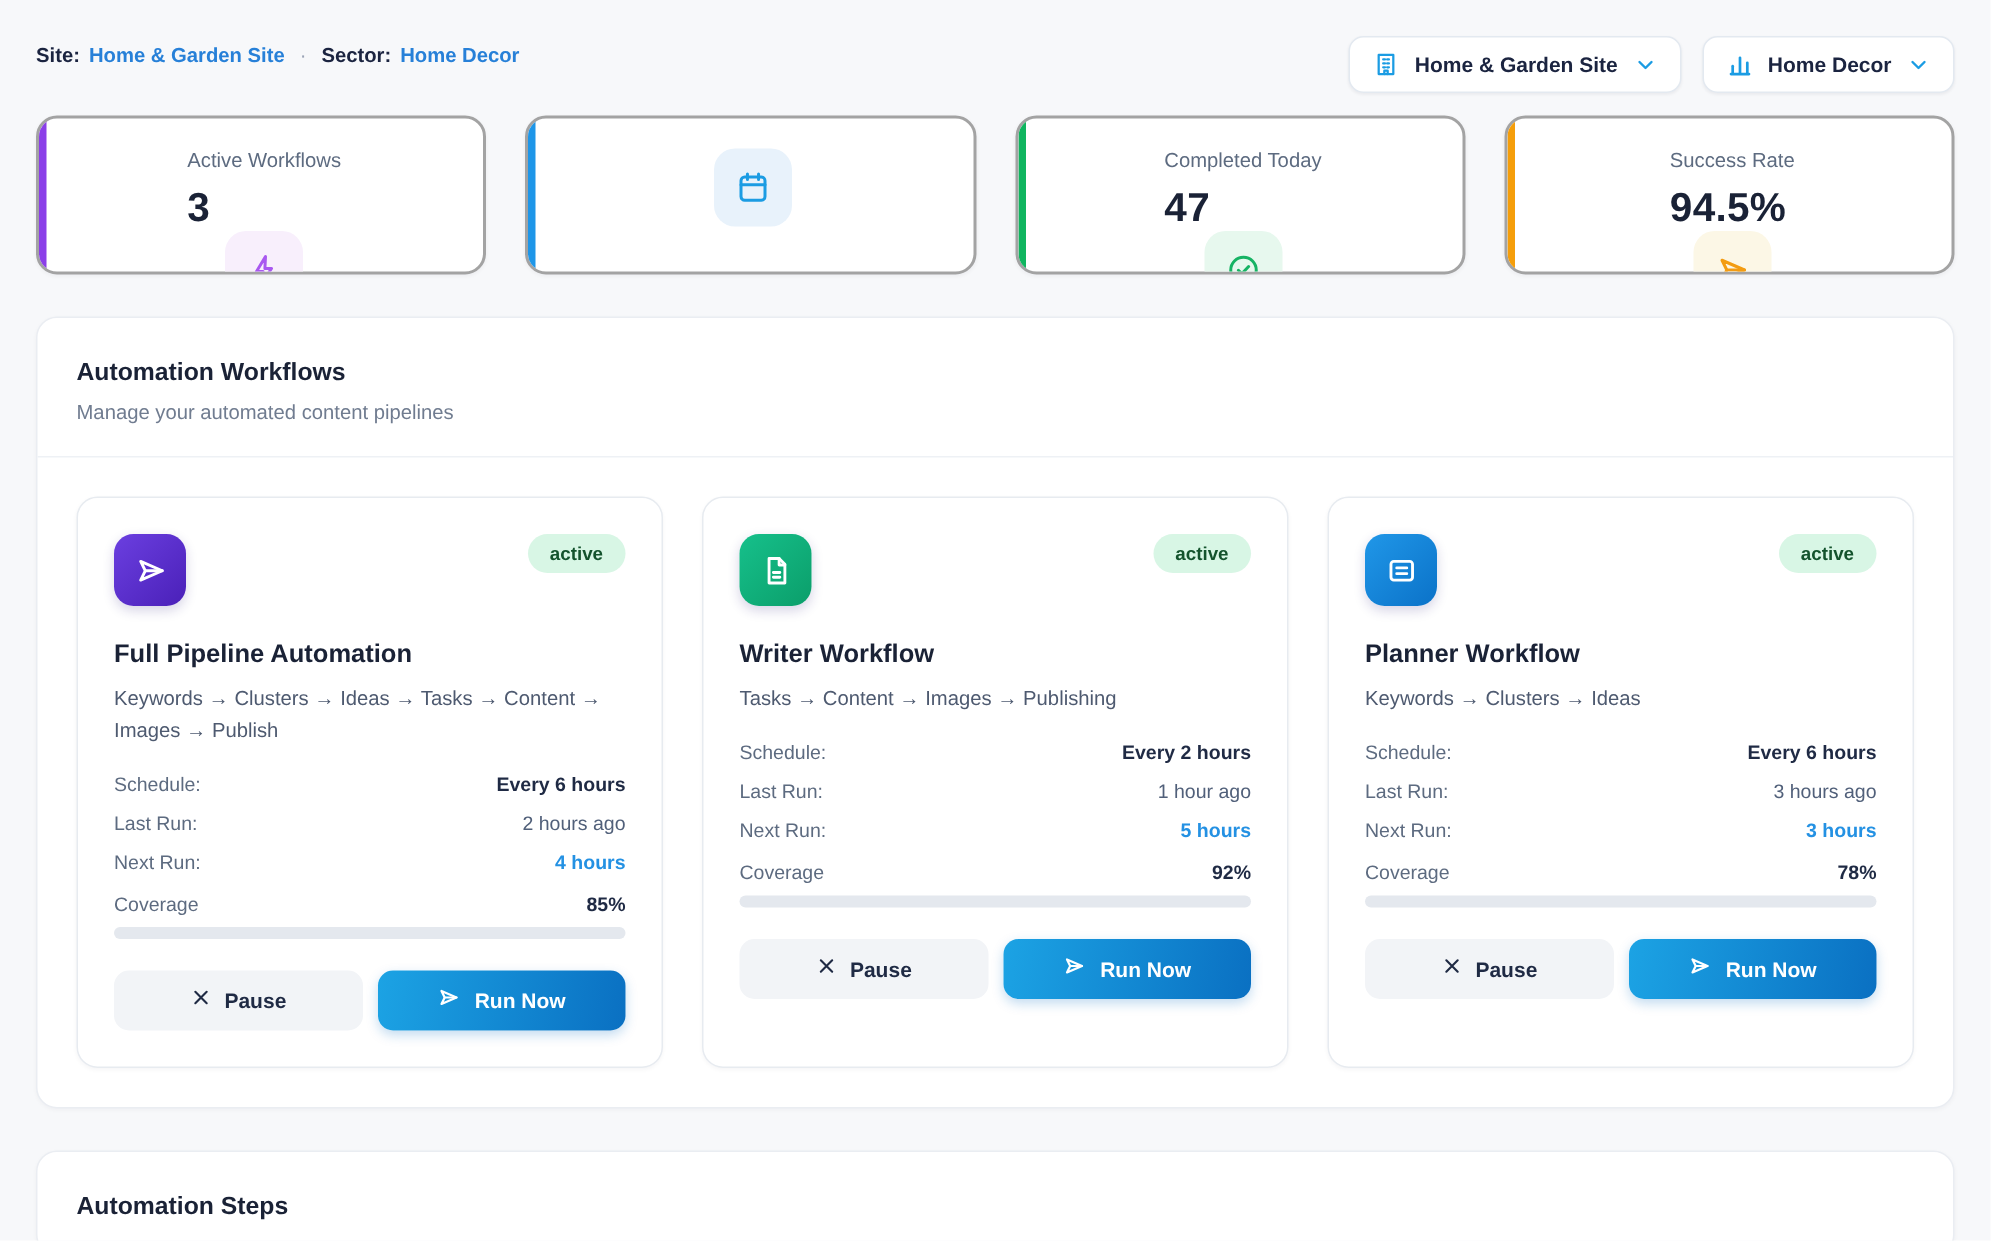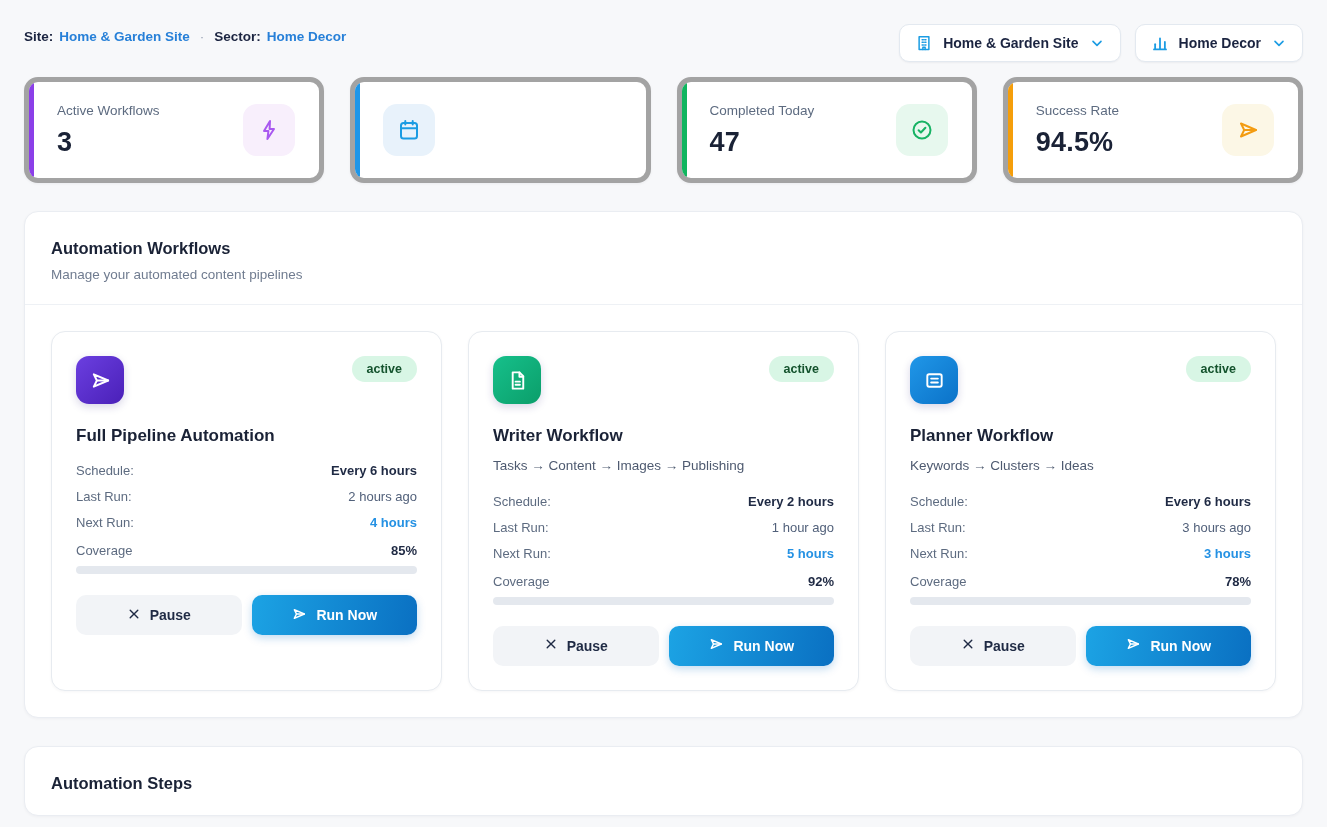--- a/index.html
+++ b/index.html
@@ -22,24 +22,24 @@
     display:flex; align-items:center; gap:10px;
     background:#fff; border:1px solid #e3e9f0; border-radius:10px;
     padding:9px 15px; font-size:14px; font-weight:700; color:#1b2440;
     box-shadow:0 1px 2px rgba(16,24,40,.05); cursor:pointer;
   }
   .dropdown svg { display:block; }
 
   
   .stats { margin-top:15px; display:grid; grid-template-columns:repeat(4,1fr); gap:26px; }
   .stat-card {
-    position:relative; background:#fff; border:5px solid #a3a3a3; border-radius:14px;
+    position:relative; background:#fff; border:2px solid #a3a3a3; border-radius:14px;
     height:106px; padding:20px 24px 20px 28px;
     display:flex; justify-content:space-between; align-items:center;
-    box-shadow:0 1px 3px rgba(16,24,40,.05); overflow:hidden;
+    box-shadow:0 1px 3px rgba(16,24,40,.05); overflow:hidden;flex-direction:column;
   }
   .stat-stripe { position:absolute; left:0; top:0; bottom:0; width:5px; border-radius:14px 0 0 14px; }
   .stat-label { font-size:13.5px; color:#5d6b80; font-weight:500; }
   .stat-value { font-size:27px; font-weight:800; color:#1a2236; margin-top:9px; letter-spacing:.2px; }
   .stat-iconbox { width:52px; height:52px; border-radius:14px; display:grid; place-items:center; flex:none; }
 
   
   .panel { margin-top:28px; background:#fff; border:1px solid #eaedf2; border-radius:14px; box-shadow:0 1px 3px rgba(16,24,40,.04); }
   .panel-header { padding:27px 26px 22px 26px; border-bottom:1px solid #eef1f5; }
   .panel-title { font-size:16.5px; font-weight:800; color:#1a2236; }
@@ -184,20 +184,21 @@
         <div class="wf-top">
           <div class="wf-iconbox" style="background: linear-gradient(135deg, rgb(107, 63, 224), rgb(74, 32, 184));">
             <svg width="23" height="23" viewBox="0 0 24 24" fill="none" stroke="currentColor" stroke-width="2" stroke-linecap="round" stroke-linejoin="round">
                 <path d="M5 18.5L20 12 5 5.5l3.2 6.5L5 18.5z"></path>
                 <path d="M8.2 12H20"></path>
               </svg>
           </div>
           <span class="badge">active</span>
         </div>
         <div class="wf-title">Full Pipeline Automation</div>
+        <div class="wf-pipeline">Keywords → Clusters → Ideas → Tasks → Content → Images → Publish</div>
         <div class="wf-meta">
           <div class="meta-row">
             <span class="meta-label">Schedule:</span>
             <span class="v-strong">Every 6 hours</span>
           </div>
           <div class="meta-row">
             <span class="meta-label">Last Run:</span>
             <span class="v-muted">2 hours ago</span>
           </div>
           <div class="meta-row">

